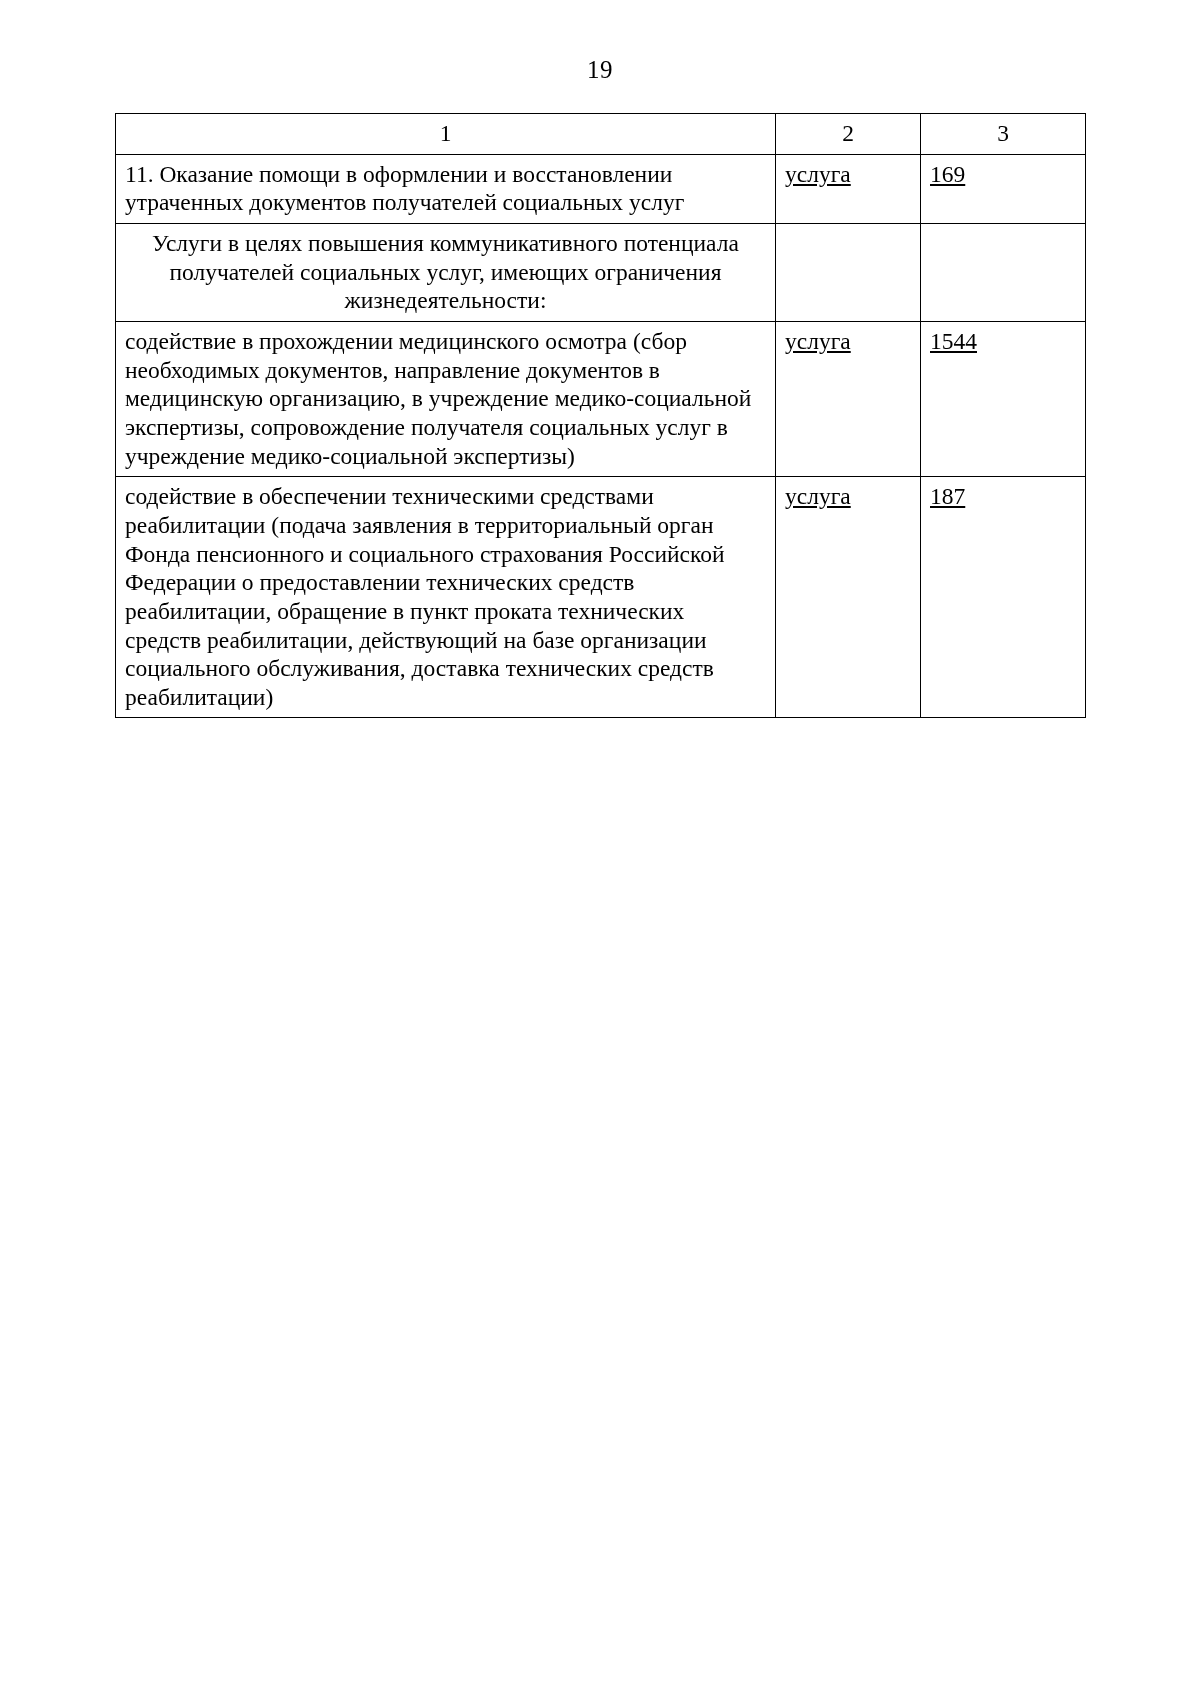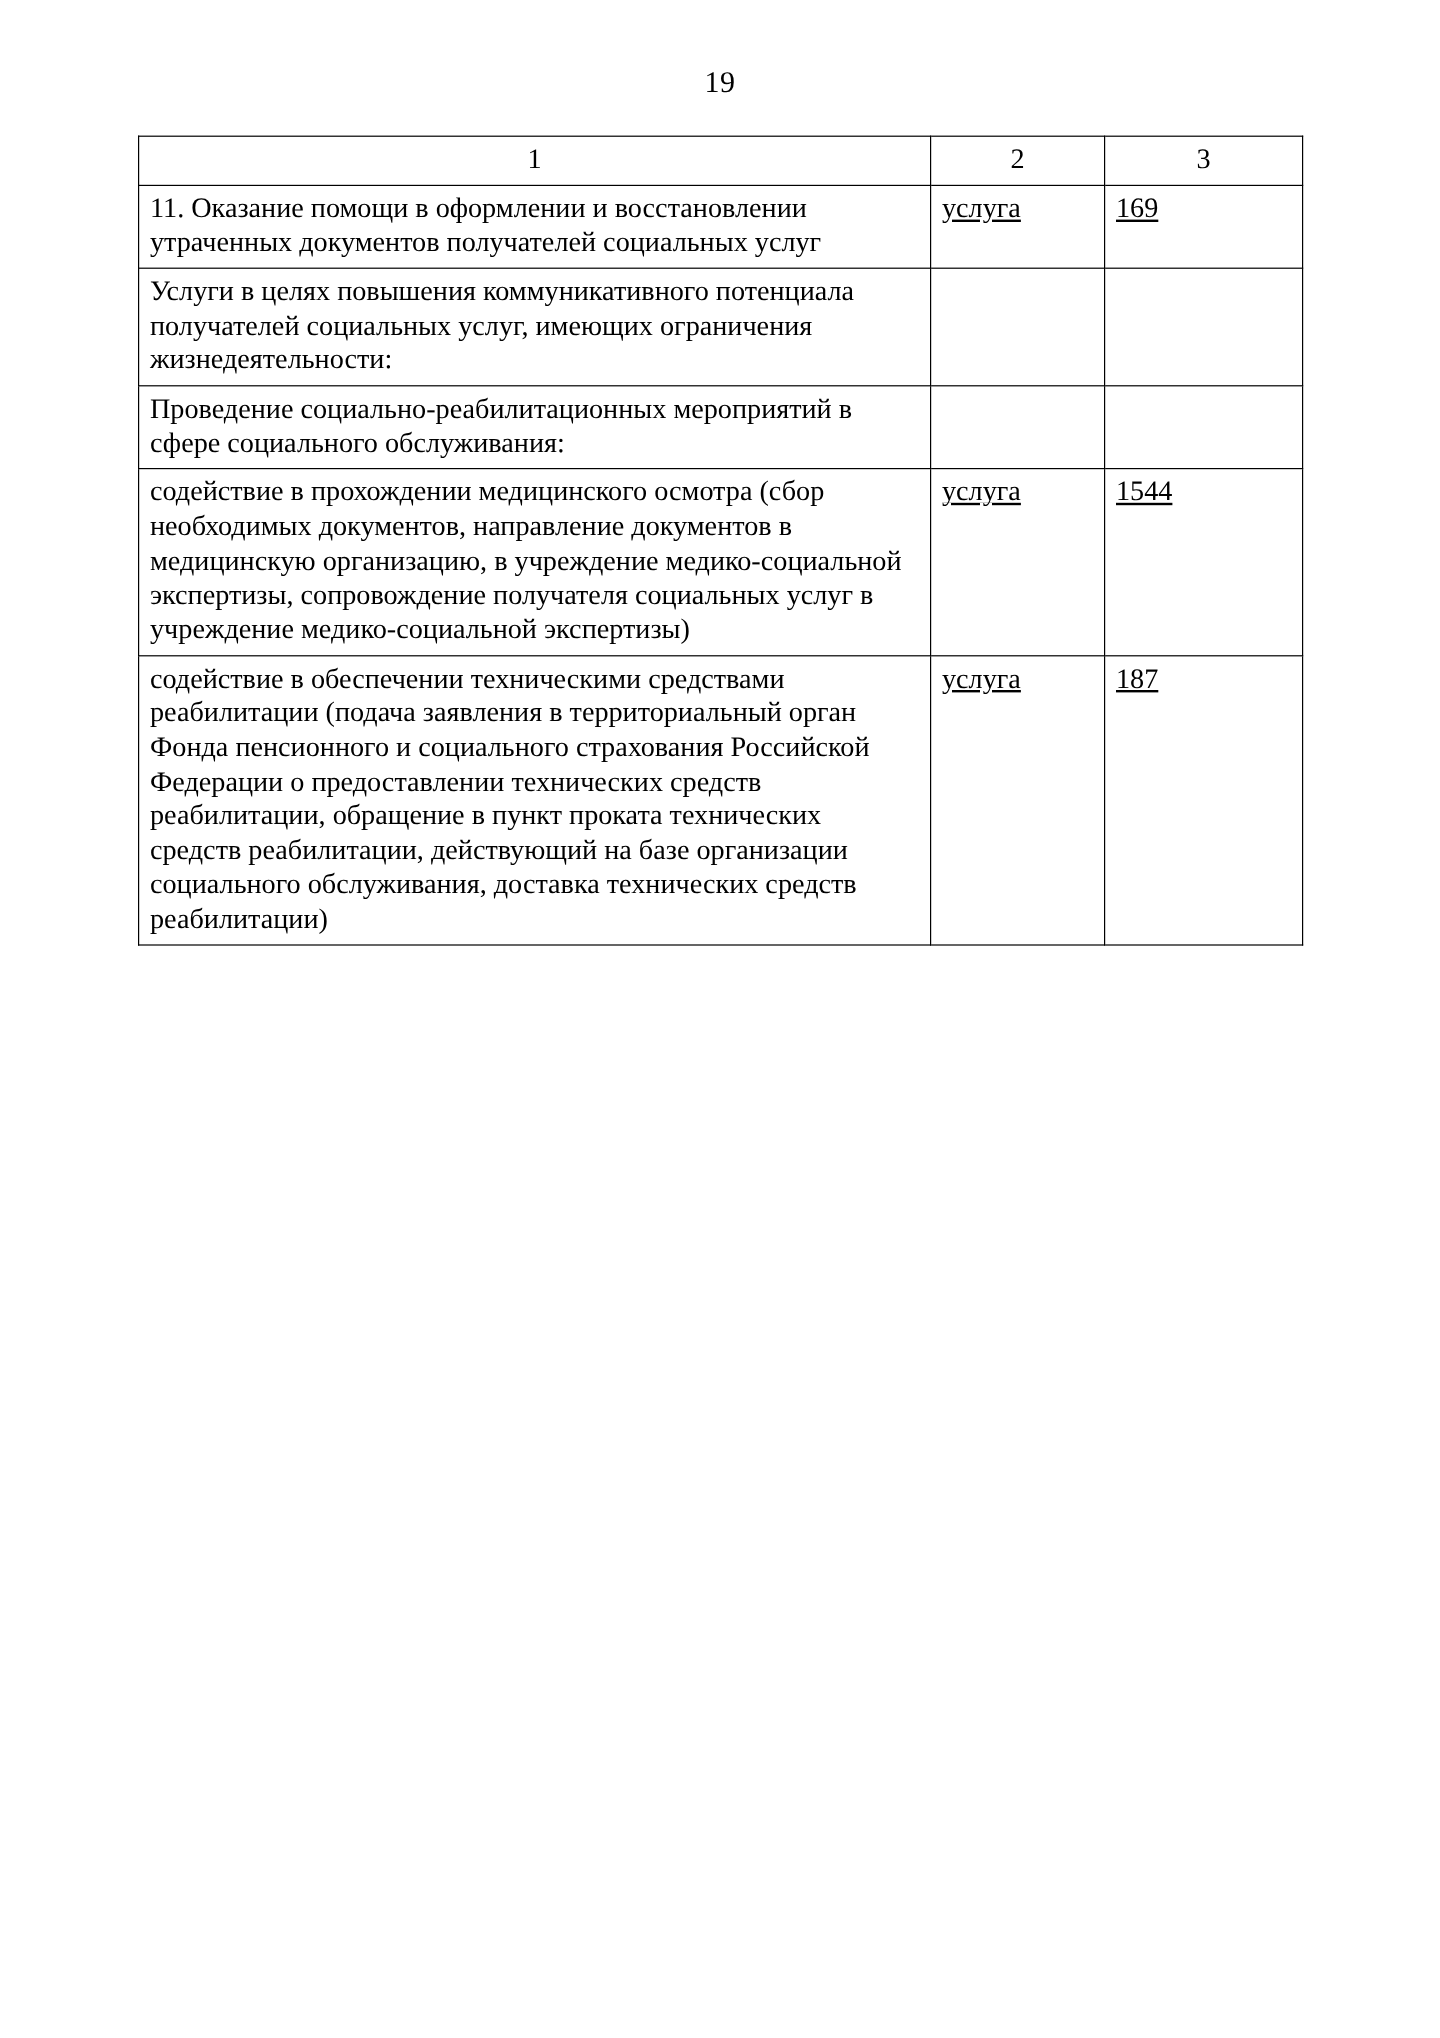--- a/index.html
+++ b/index.html
@@ -50,21 +50,21 @@
     text-align: center;
     padding-top: 4px;
     padding-bottom: 5px;
   }
   td.cell-center {
     text-align: left;
     vertical-align: middle;
     text-decoration: underline;
   }
   td.cell-center-text {
-    text-align: left;
+    text-align: center;
     margin-top: 36px;
   }
   td.cell-left {
     text-align: left;
     font-family: Liberation Serif, serif;
   }
   .empty-cell {
     
   }
 </style>
@@ -93,25 +93,20 @@
         <td class="cell-center">услуга</td>
         <td class="cell-center">169</td>
       </tr>
 
       <tr>
         <td class="cell-center-text">Услуги в целях повышения коммуникативного потенциала получателей социальных услуг, имеющих ограничения жизнедеятельности:</td>
         <td class="cell-center empty-cell"></td>
         <td class="cell-center empty-cell"></td>
       </tr>
 
-      <tr>
-        <td class="cell-center-text">Проведение социально-реабилитационных мероприятий в сфере социального обслуживания:</td>
-        <td class="cell-center empty-cell"></td>
-        <td class="cell-center empty-cell"></td>
-      </tr>
 
 
       <tr>
         <td class="cell-left">содействие в прохождении медицинского осмотра (сбор необходимых документов, направление документов в медицинскую организацию, в учреждение медико-социальной экспертизы, сопровождение получателя социальных услуг в учреждение медико-социальной экспертизы)</td>
         <td class="cell-center">услуга</td>
         <td class="cell-center">1544</td>
       </tr>
 
       <tr>
         <td class="cell-left">содействие в обеспечении техническими средствами реабилитации (подача заявления в территориальный орган Фонда пенсионного и социального страхования Российской Федерации о предоставлении технических средств реабилитации, обращение в пункт проката технических средств реабилитации, действующий на базе организации социального обслуживания, доставка технических средств реабилитации)</td>

